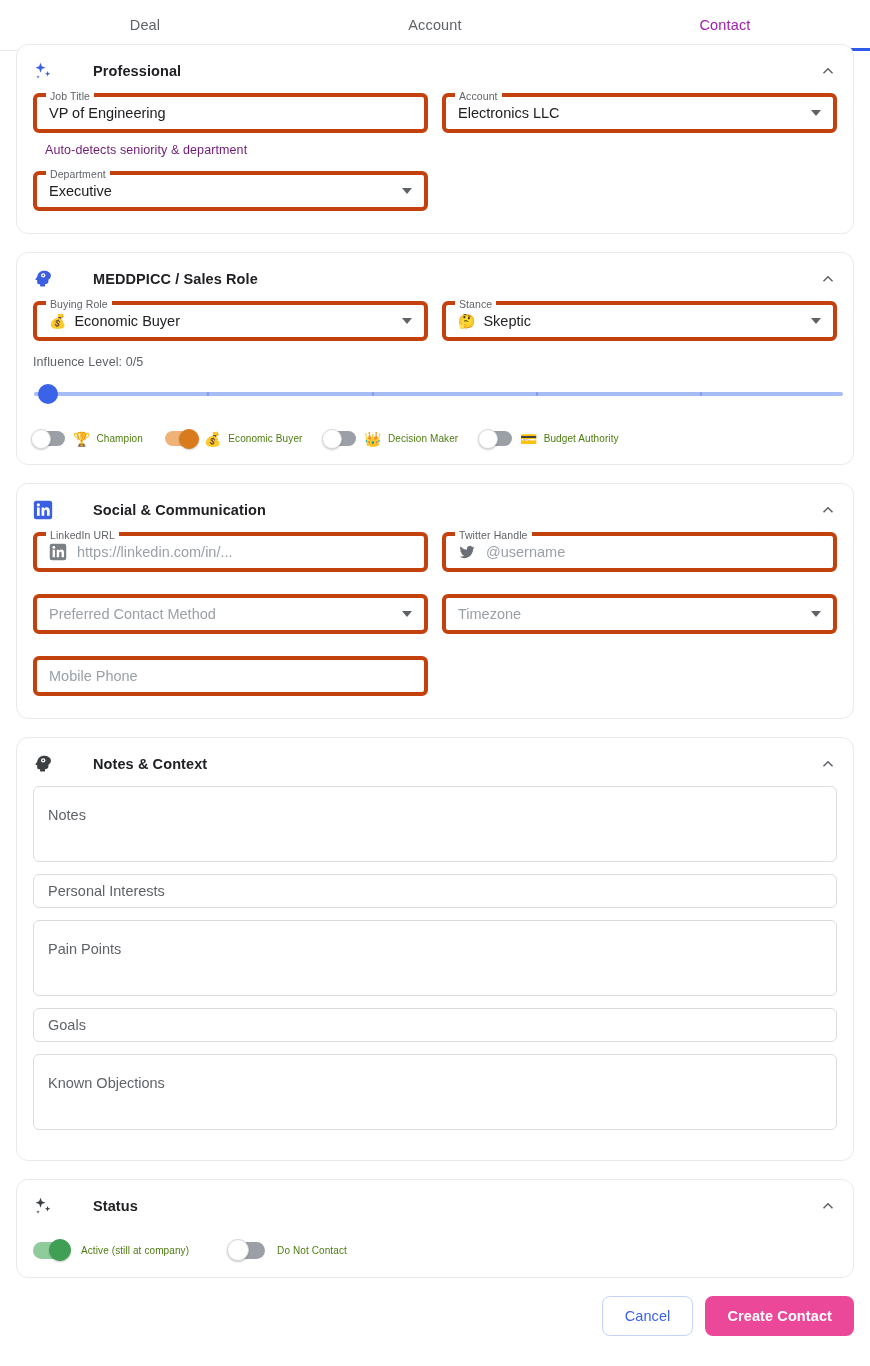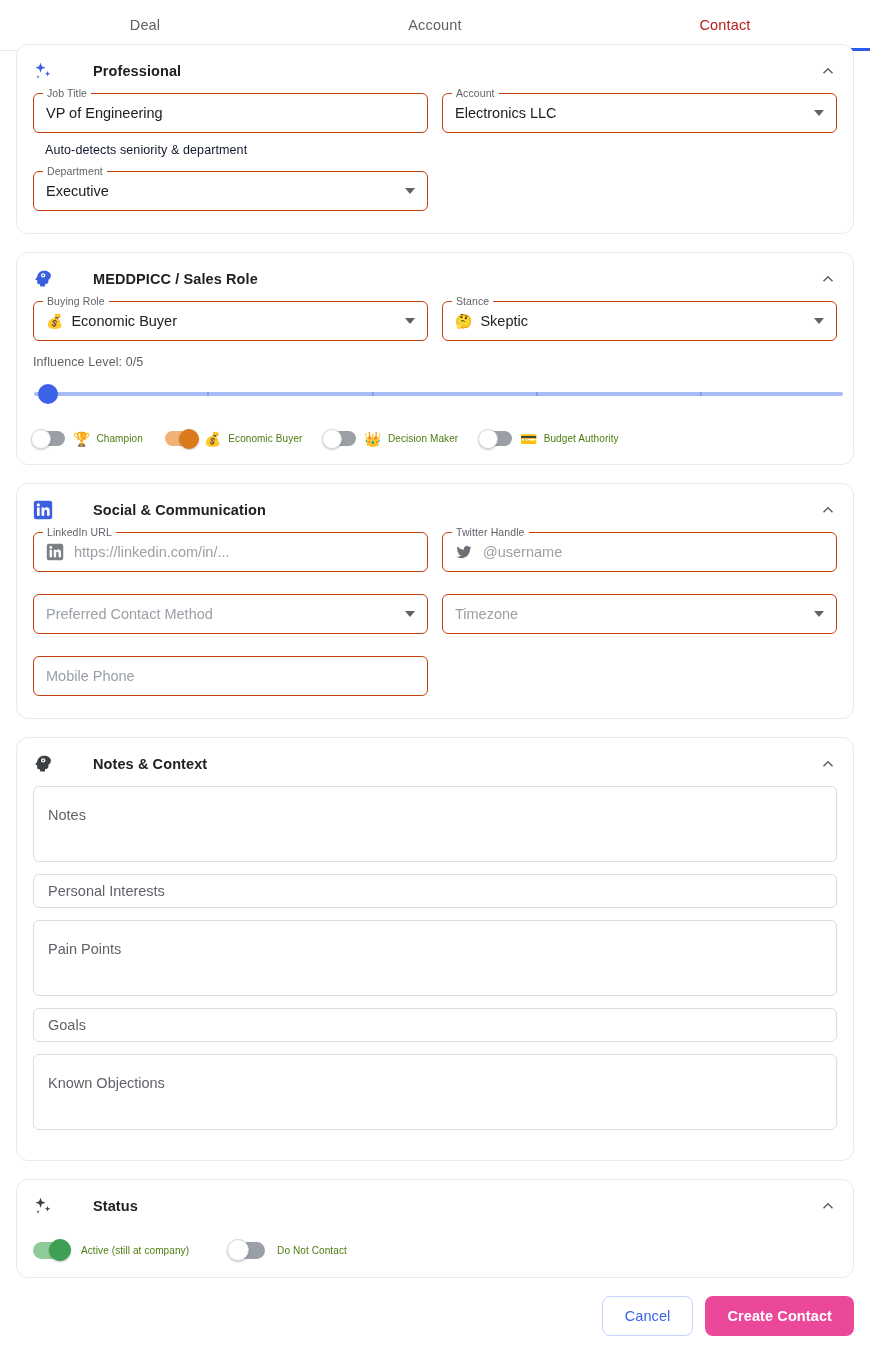--- a/index.html
+++ b/index.html
@@ -26,21 +26,21 @@
     display: flex;
     align-items: center;
     justify-content: center;
     font-size: 14.5px;
     color: #5f6368;
     letter-spacing: .15px;
     cursor: pointer;
     position: relative;
     user-select: none;
   }
-  .tab.active { color: #b91c1c; }
+  .tab.active { color: #a21caf; }
   .tab.active::after {
     content: "";
     position: absolute;
     left: 0; right: -12px; bottom: -1px;
     height: 3px;
     background: #2f5bea;
   }
 
   
   .sheet {
@@ -80,21 +80,21 @@
   }
 
   .row { display: flex; gap: 14px; }
   .col { flex: 1; min-width: 0; }
   .col.half { flex: 0 0 calc(50% - 7px); }
 
   
   .field {
     position: relative;
     height: 40px;
-    border: 1px solid #c2410c;
+    border: 4px solid #c2410c;
     border-radius: 6px;
     display: flex;
     align-items: center;
     padding: 0 12px;
     background: #fff;
     margin-bottom: 4px;
   }
   .field .legend {
     position: absolute;
     top: -7px; left: 9px;
@@ -129,21 +129,21 @@
     width: 0; height: 0;
     border-left: 5px solid transparent;
     border-right: 5px solid transparent;
     border-top: 6px solid #5f6368;
     flex: 0 0 10px;
   }
   .field .emo { margin-right: 8px; font-size: 14px; line-height: 1; }
 
   .helper {
     font-size: 12.5px;
-    color: #0f172a;
+    color: #701a75;
     margin: 6px 0 14px 12px;
     letter-spacing: .1px;
   }
 
   .gap-18 { height: 18px; }
 
   
   .slider-label {
     font-size: 12.5px;
     color: #5f6368;

